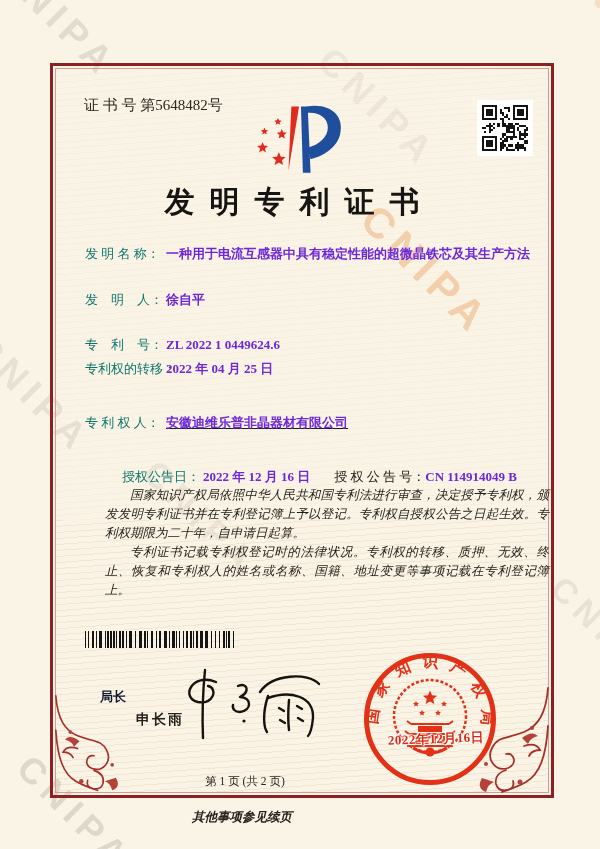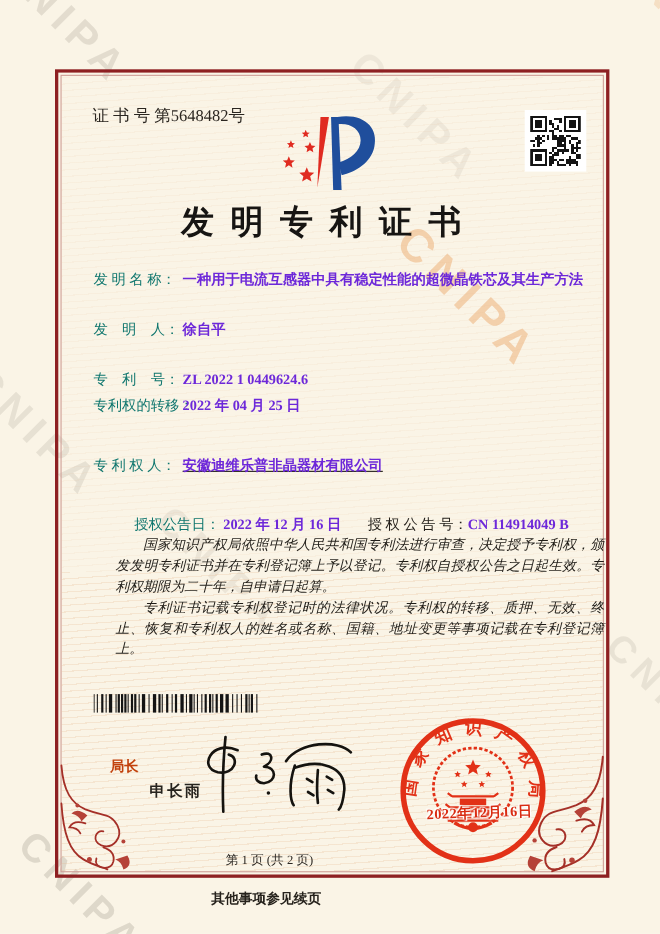--- a/index.html
+++ b/index.html
@@ -37,37 +37,37 @@
 
   .legal{left:84px;top:486px;width:444px;margin-left:21px;}
   .legal p{margin:0;font-style:italic;font-size:12.5px;line-height:19px;
            text-indent:2em;color:#201d18;text-align:justify;}
 
   .qrbox{left:477px;top:100px;width:56px;height:56px;background:#fff;display:flex;
          align-items:center;justify-content:center;}
   .barcode{left:85px;top:631px;}
 
   .officer-title{left:100px;top:688px;font-family:"Liberation Sans","DejaVu Sans",sans-serif;
-                 font-weight:bold;font-size:13px;color:#c2410c;}
+                 font-weight:bold;font-size:13px;color:#0f172a;}
   .officer-name{left:100px;top:711px;font-family:"Liberation Sans","DejaVu Sans",sans-serif;
                 font-weight:bold;font-size:14px;color:#26231e;letter-spacing:2px;padding-left:36px;}
   .signature{left:172px;top:664px;z-index:4;}
 
   .seal{left:355px;top:644px;z-index:5;}
   .seal-date{left:366px;top:730px;width:140px;text-align:center;font-size:13px;font-weight:bold;
              color:#d92c12;letter-spacing:.5px;z-index:6;transform:rotate(-2deg);
              text-shadow:0 0 2px #fff,0 0 2px #fff,1px 1px 1px #fff,-1px -1px 1px #fff;}
 
   .flourish{z-index:4;}
   .flourish.right{left:462px;top:686px;}
   .flourish.left{left:54px;top:690px;transform:scaleX(-1);}
 
   .pagenum{left:0;width:490px;top:774px;text-align:center;font-size:11.5px;color:#2a2621;}
   .footnote{left:0;width:484px;top:809px;text-align:center;font-size:12.5px;font-weight:bold;
-            color:#26221c;}
+            font-style:italic;color:#26221c;}
 </style>
 </head>
 <body>
 
 <div class="page">
 
   <span class="wm" style="left:-18px;top:-4px;font-size:38px;opacity:.20;">CNIPA</span>
   <span class="wm" style="left:302px;top:86px;font-size:38px;opacity:.10;">CNIPA</span>
   <span class="wm" style="left:-44px;top:372px;font-size:38px;opacity:.16;">CNIPA</span>
   <span class="wm" style="left:128px;top:497px;font-size:36px;opacity:.12;">CNIPA</span>

